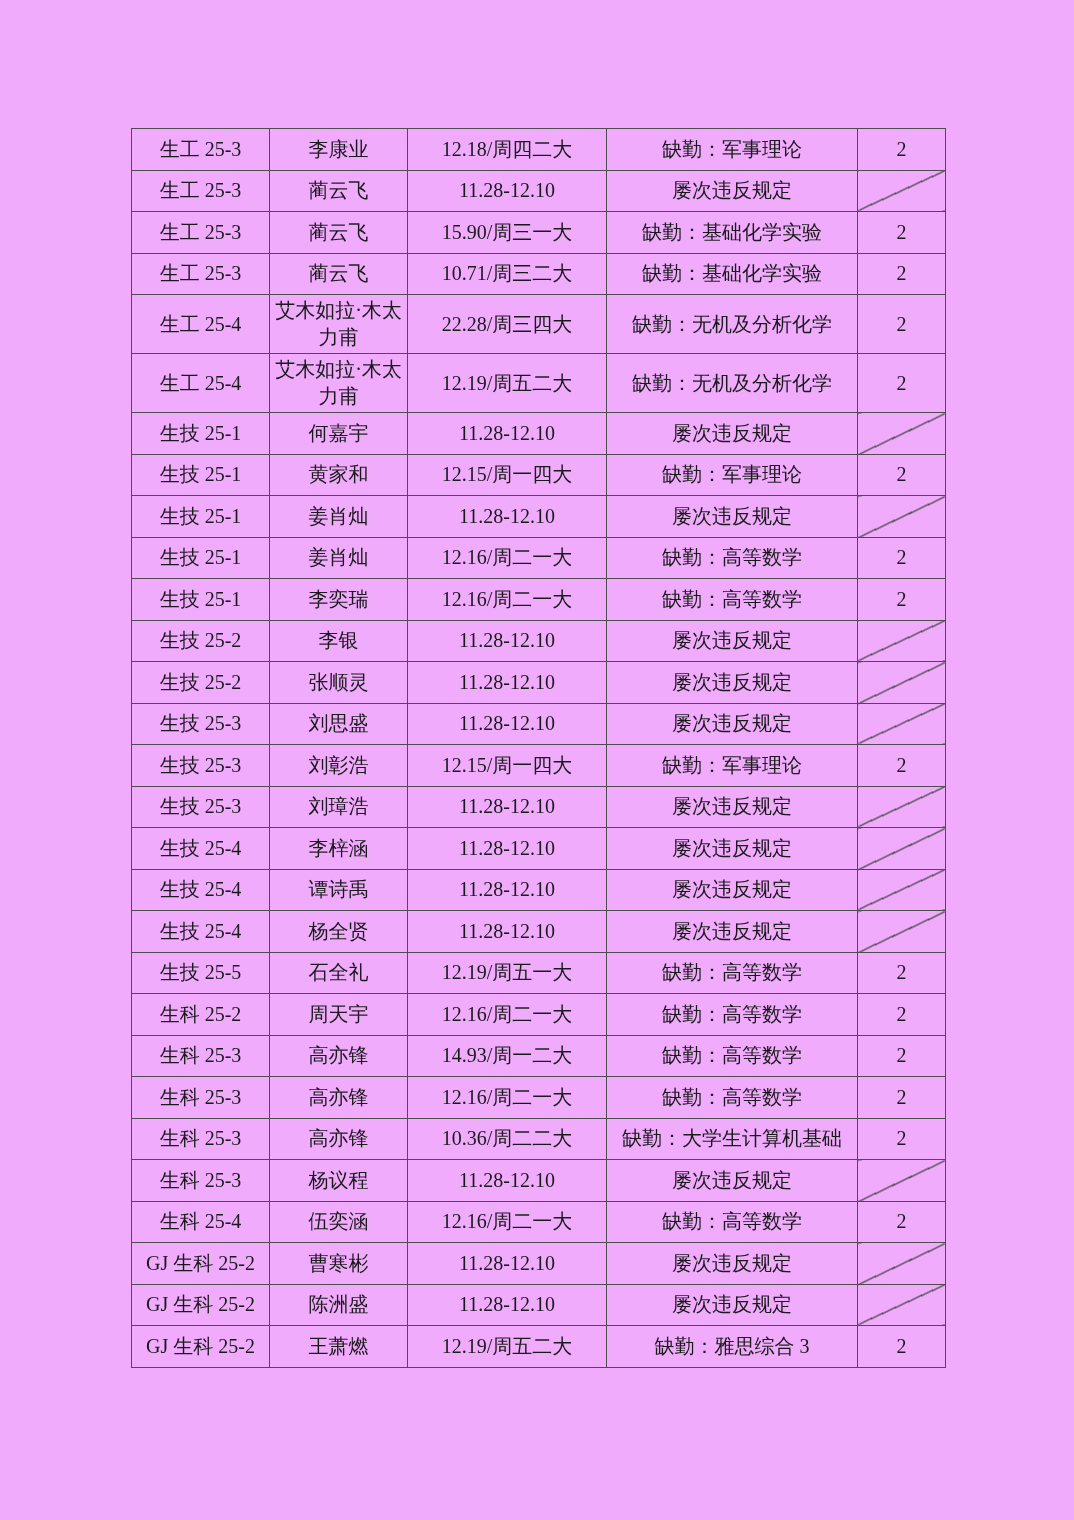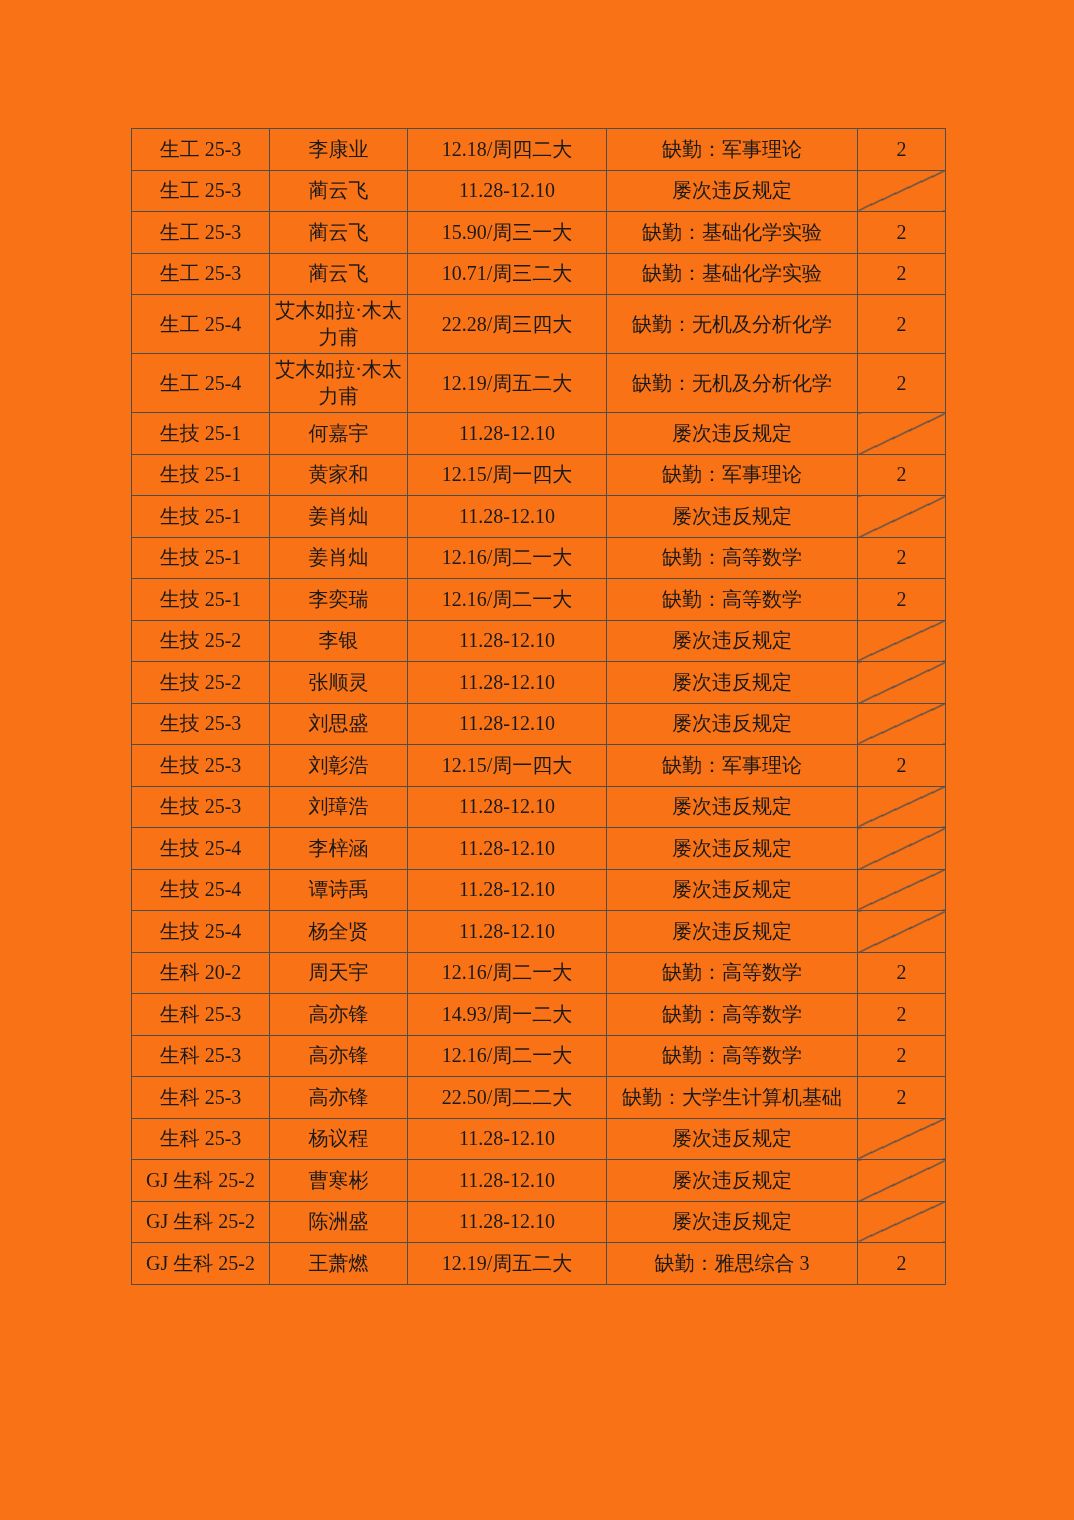--- a/index.html
+++ b/index.html
@@ -5,21 +5,21 @@
   html,body{margin:0;padding:0;}
   body{
     width:1074px;height:1520px;
     background:#ffffff;
     position:relative;
     font-family:"Liberation Serif","DejaVu Serif",serif;
     color:#1a1a1a;
   }
   .page{
     position:absolute;inset:0;
-    background:#f97316;
+    background:#f0abfc;
   }
   table.tbl{
     position:absolute;
     left:131px;top:128px;
     border-collapse:collapse;
     table-layout:fixed;
   }
   table.tbl td{
     border:1px solid #4d4d4d;
     text-align:center;
@@ -185,21 +185,28 @@
     <td class="diag"></td>
   </tr>
         <tr>
     <td>生技 25-4</td>
     <td>杨全贤</td>
     <td>11.28-12.10</td>
     <td>屡次违反规定</td>
     <td class="diag"></td>
   </tr>
         <tr>
-    <td>生科 20-2</td>
+    <td>生技 25-5</td>
+    <td>石全礼</td>
+    <td>12.19/周五一大</td>
+    <td>缺勤：高等数学</td>
+    <td>2</td>
+  </tr>
+        <tr>
+    <td>生科 25-2</td>
     <td>周天宇</td>
     <td>12.16/周二一大</td>
     <td>缺勤：高等数学</td>
     <td>2</td>
   </tr>
         <tr>
     <td>生科 25-3</td>
     <td>高亦锋</td>
     <td>14.93/周一二大</td>
     <td>缺勤：高等数学</td>
@@ -208,30 +215,37 @@
         <tr>
     <td>生科 25-3</td>
     <td>高亦锋</td>
     <td>12.16/周二一大</td>
     <td>缺勤：高等数学</td>
     <td>2</td>
   </tr>
         <tr>
     <td>生科 25-3</td>
     <td>高亦锋</td>
-    <td>22.50/周二二大</td>
+    <td>10.36/周二二大</td>
     <td>缺勤：大学生计算机基础</td>
     <td>2</td>
   </tr>
         <tr>
     <td>生科 25-3</td>
     <td>杨议程</td>
     <td>11.28-12.10</td>
     <td>屡次违反规定</td>
     <td class="diag"></td>
+  </tr>
+        <tr>
+    <td>生科 25-4</td>
+    <td>伍奕涵</td>
+    <td>12.16/周二一大</td>
+    <td>缺勤：高等数学</td>
+    <td>2</td>
   </tr>
         <tr>
     <td>GJ 生科 25-2</td>
     <td>曹寒彬</td>
     <td>11.28-12.10</td>
     <td>屡次违反规定</td>
     <td class="diag"></td>
   </tr>
         <tr>
     <td>GJ 生科 25-2</td>

